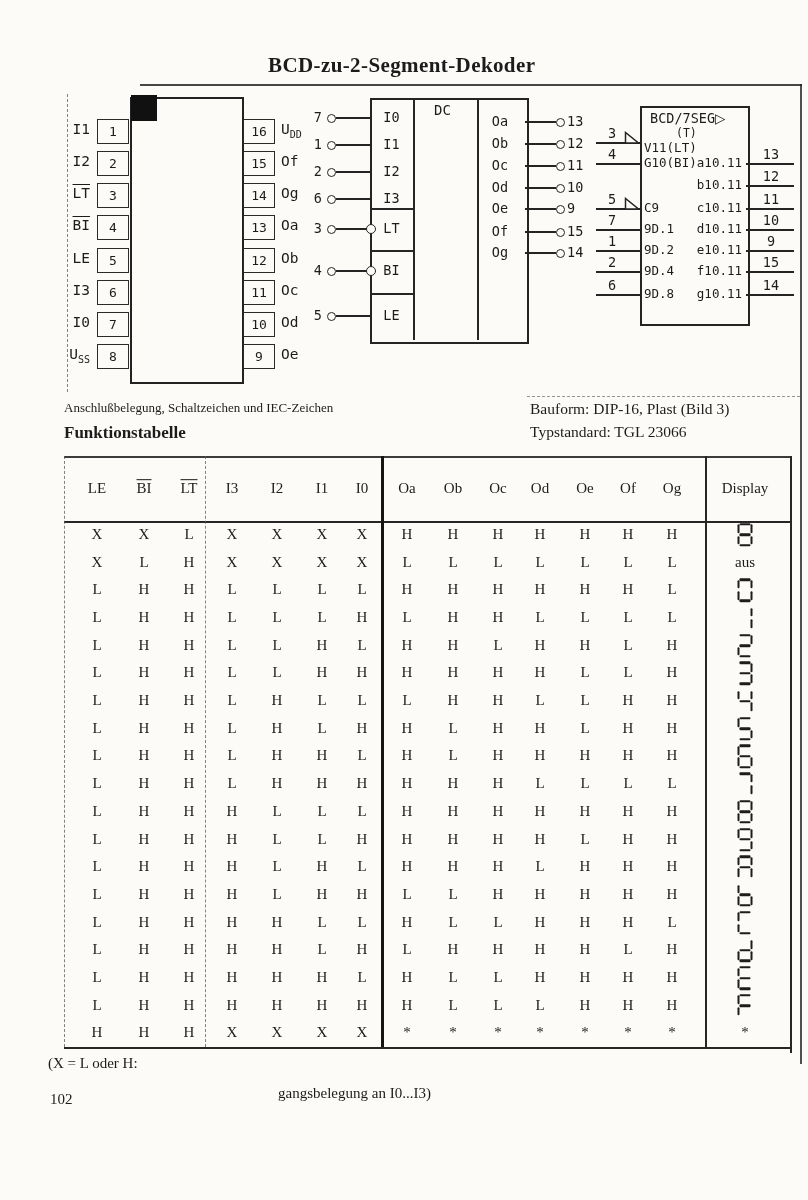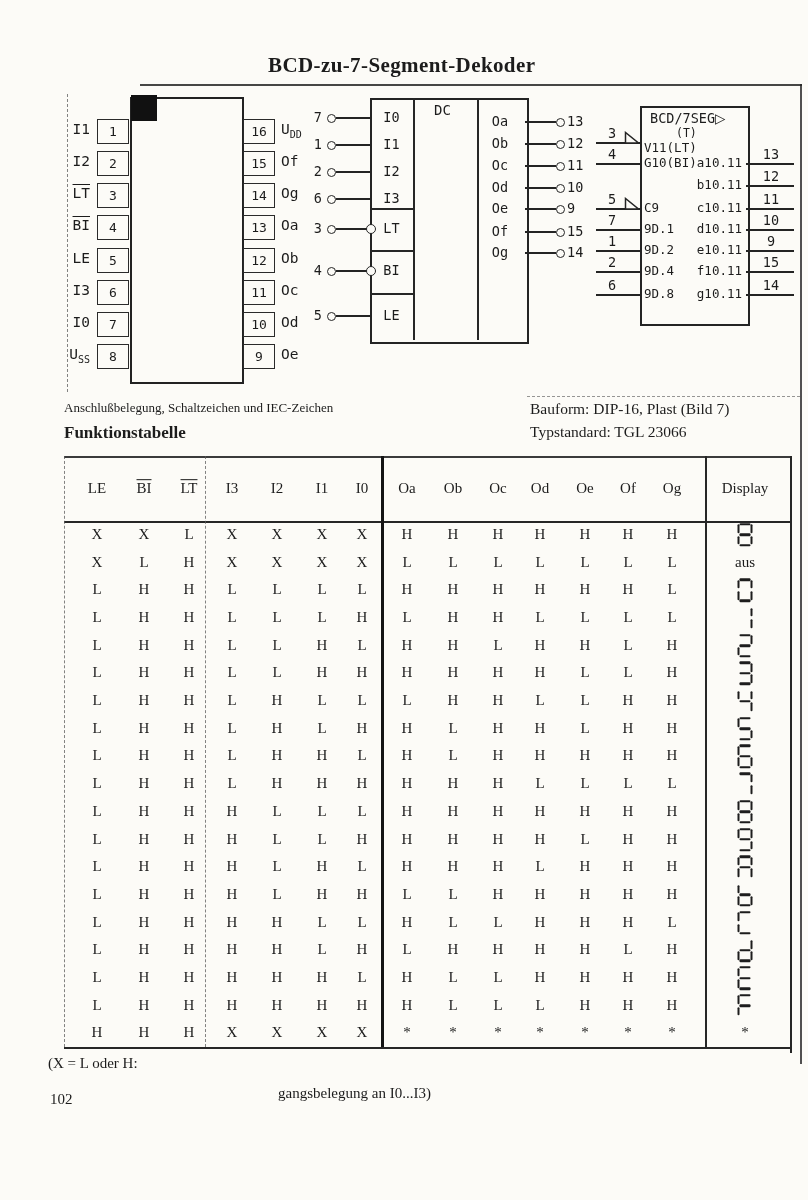--- a/index.html
+++ b/index.html
@@ -46,21 +46,21 @@
 </head>
 <body>
 
 <div class="page">
 
   <div class="hline" style="left:140px;top:84px;width:662px;opacity:.85;"></div>
   <div class="vline" style="left:800px;top:84px;height:980px;opacity:.8;"></div>
   <div class="dashv" style="left:67px;top:94px;height:298px;"></div>
   <div class="dashh" style="left:527px;top:396px;width:273px;"></div>
 
-  <div class="abs doc-title" style="left:268px;top:53px;">BCD-zu-7-Segment-Dekoder</div>
+  <div class="abs doc-title" style="left:268px;top:53px;">BCD-zu-2-Segment-Dekoder</div>
 
   <div>
     <div class="chip-body" style="left:130px;top:97px;width:110px;height:283px;"></div>
     <div class="chip-dot" style="left:131px;top:95px;width:26px;height:26px;"></div>
     <div id="dip-pins">
         <div class="pin-box" style="left: 97px; top: 119px;">1</div>
         <div class="pin-lab" style="left: 30px; top: 121px; width: 60px; text-align: right;"><span>I1</span></div>
         <div class="pin-box" style="left: 97px; top: 151px;">2</div>
         <div class="pin-lab" style="left: 30px; top: 153px; width: 60px; text-align: right;"><span>I2</span></div>
         <div class="pin-box" style="left: 97px; top: 183px;">3</div>
@@ -216,21 +216,21 @@
         <div class="sym-lab" style="left: 646px; top: 263px; width: 96px; text-align: right; font-size: 12.5px;"><span>f10.11</span></div>
         <div class="wire" style="left: 746px; top: 271px; width: 48px;"></div>
         <div class="pin-num" style="left: 756px; top: 254px; width: 30px; text-align: center;">15</div>
         <div class="sym-lab" style="left: 646px; top: 286px; width: 96px; text-align: right; font-size: 12.5px;"><span>g10.11</span></div>
         <div class="wire" style="left: 746px; top: 294px; width: 48px;"></div>
         <div class="pin-num" style="left: 756px; top: 277px; width: 30px; text-align: center;">14</div>
       </div>
   </div>
 
   <div class="abs" style="left:64px;top:400px;font-size:13px;">Anschlußbelegung, Schaltzeichen und IEC-Zeichen</div>
-  <div class="abs" style="left:530px;top:400px;font-size:15.5px;">Bauform: DIP-16, Plast (Bild 7)</div>
+  <div class="abs" style="left:530px;top:400px;font-size:15.5px;">Bauform: DIP-16, Plast (Bild 3)</div>
   <div class="abs" style="left:530px;top:423px;font-size:15.5px;">Typstandard: TGL 23066</div>
   <div class="abs" style="left:64px;top:423px;font-size:17px;font-weight:bold;">Funktionstabelle</div>
 
   <div class="ftable">
 
     <div class="hline" style="left:0;top:0;width:728px;height:2px;opacity:.9;"></div>
     <div class="hline" style="left:0;top:65px;width:728px;"></div>
     <div class="hline" style="left:0;top:591px;width:728px;"></div>
     <div class="dashv" style="left:0;top:0;height:591px;"></div>
     <div class="dashv" style="left:141px;top:0;height:591px;"></div>

